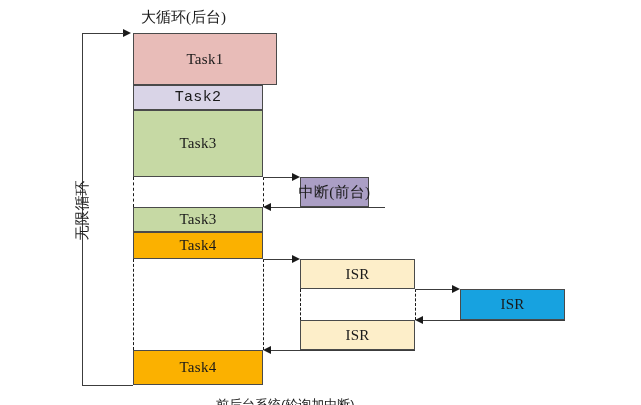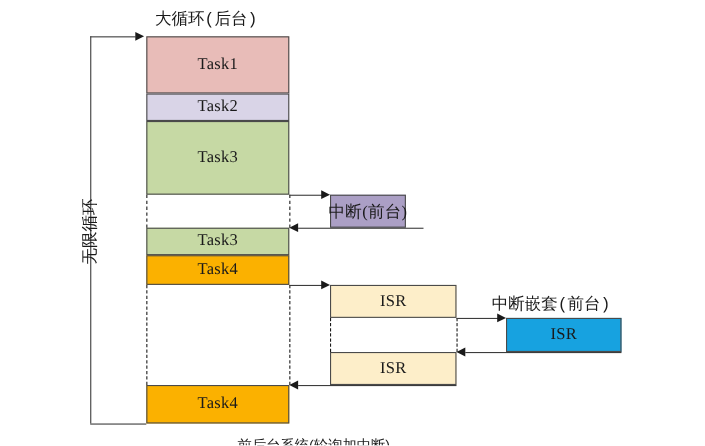--- a/index.html
+++ b/index.html
@@ -24,21 +24,21 @@
     font-size: 15px;
     color: #1a1a1a;
     letter-spacing: 0.3px;
     white-space: nowrap;
   }
   .label {
     position: absolute;
     font-size: 15px;
     color: #1a1a1a;
     white-space: nowrap;
-    font-family: Liberation Mono, monospace;
+    font-family: Liberation Serif, serif;
   }
   
   .hline {
     position: absolute;
     height: 0;
     border-top: 1px solid #3c3c3c;
   }
   .vline {
     position: absolute;
     width: 0;
@@ -88,36 +88,35 @@
     white-space: nowrap;
   }
 </style>
 </head>
 <body>
 
 <div id="canvas">
 
   <div class="label" style="left:141px; top:8px;">大循环(后台)</div>
 
-  <div class="label" style="left:447px; top:267px;">中断嵌套(前台)</div>
 
   <div class="arrow-r" style="left:123px; top:28.5px;"></div>
   <div class="hline" style="left:82px; top:33px; width:42px;"></div>
   <div class="vline" style="left:82px; top:33px; height:352px;"></div>
   <div class="hline" style="left:82px; top:385px; width:51px;"></div>
 
   <div class="vert-wrap" style="left:62px; top:170px; width:40px; height:80px;">
     <div class="vert-label">无限循环</div>
   </div>
 
-  <div class="box" style="left:133px; top:33px; width:130px; height:52px; background:#e8bcb8;">
+  <div class="box" style="left:133px; top:33px; width:144px; height:52px; background:#e8bcb8;">
     <span>Task1</span>
   </div>
 
-  <div class="box" style="left:133px; top:85px; width:130px; height:25px; background:#d9d4e7;">
+  <div class="box" style="left:133px; top:85px; width:130px; height:25px; background:#d9d4e7;font-family:Liberation Mono, monospace;">
     <span>Task2</span>
   </div>
 
   <div class="box" style="left:133px; top:110px; width:130px; height:67px; background:#c6d9a4;">
     <span>Task3</span>
   </div>
 
   <div class="box" style="left:133px; top:207px; width:130px; height:25px; background:#c6d9a4;">
     <span>Task3</span>
   </div>

